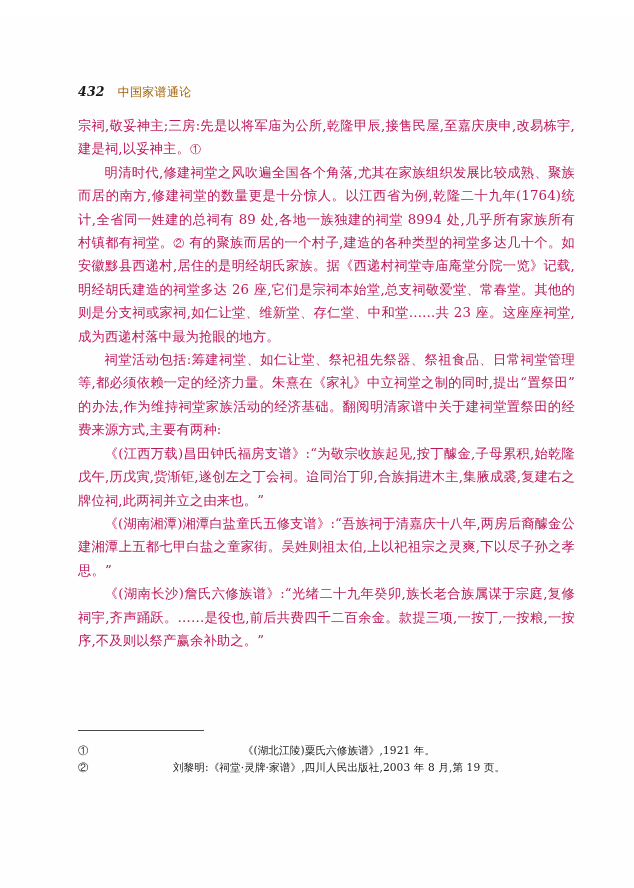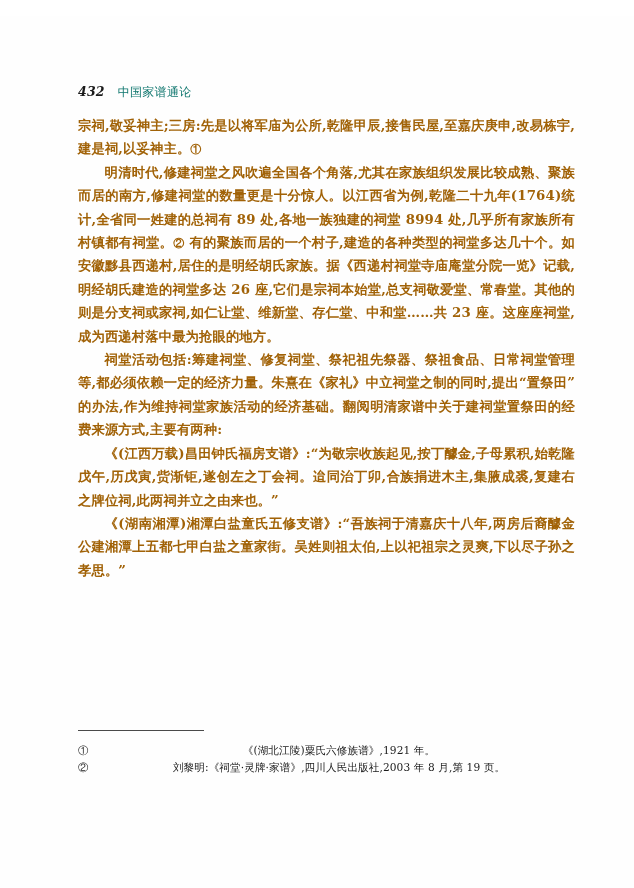--- a/index.html
+++ b/index.html
@@ -39,42 +39,41 @@
     font-style: italic;
     font-weight: 700;
     font-size: 12.5px;
     letter-spacing: 0.2px;
     color: #1a1a1a;
   }
   .head-title {
     font-family: "DejaVu Sans", "Liberation Sans", sans-serif;
     font-size: 12px;
     letter-spacing: 0.3px;
-    color: #0f766e;
+    color: #a16207;
   }
 
   
   .textblock {
     position: absolute;
     left: 78px;
     top: 98px;
     width: 497px;
   }
 
   p.para {
     margin: 0;
     font-size: 13.3px;
     line-height: 23.4px;
     text-align: justify;
     text-justify: inter-character;
     text-align-last: left;
     letter-spacing: 0.15px;
-    color: #a16207;
+    color: #be185d;
     font-family: "DejaVu Serif", "Liberation Serif", serif;
-    font-weight: bold;
   }
   p.indent {
     text-indent: 2em;
   }
 
   sup.fn {
     font-size: 11px;
     vertical-align: baseline;
     line-height: 0;
   }
@@ -126,27 +125,28 @@
     <span class="head-title">中国家谱通论</span>
   </div>
 
   <div class="textblock">
 
     <p class="para"><span>宗祠,敬妥神主;三房:先是以将军庙为公所,乾隆甲辰,接售民屋,至嘉庆庚申,改易栋宇,建是祠,以妥神主。</span><sup class="fn">①</sup></p>
 
     <p class="para indent"><span>明清时代,修建祠堂之风吹遍全国各个角落,尤其在家族组织发展比较成熟、聚族而居的南方,修建祠堂的数量更是十分惊人。以江西省为例,乾隆二十九年(1764)统计,全省同一姓建的总祠有 89 处,各地一族独建的祠堂 8994 处,几乎所有家族所有村镇都有祠堂。</span><sup class="fn">②</sup><span> 有的聚族而居的一个村子,建造的各种类型的祠堂多达几十个。如安徽黟县西递村,居住的是明经胡氏家族。据《西递村祠堂寺庙庵堂分院一览》记载,明经胡氏建造的祠堂多达 26 座,它们是宗祠本始堂,总支祠敬爱堂、常春堂。其他的则是分支祠或家祠,如仁让堂、维新堂、存仁堂、中和堂……共 23 座。这座座祠堂,成为西递村落中最为抢眼的地方。</span></p>
 
 
-    <p class="para indent">祠堂活动包括:筹建祠堂、修复祠堂、祭祀祖先祭器、祭祖食品、日常祠堂管理等,都必须依赖一定的经济力量。朱熹在《家礼》中立祠堂之制的同时,提出“置祭田”的办法,作为维持祠堂家族活动的经济基础。翻阅明清家谱中关于建祠堂置祭田的经费来源方式,主要有两种:</p>
+    <p class="para indent">祠堂活动包括:筹建祠堂、如仁让堂、祭祀祖先祭器、祭祖食品、日常祠堂管理等,都必须依赖一定的经济力量。朱熹在《家礼》中立祠堂之制的同时,提出“置祭田”的办法,作为维持祠堂家族活动的经济基础。翻阅明清家谱中关于建祠堂置祭田的经费来源方式,主要有两种:</p>
 
 
     <p class="para indent">《(江西万载)昌田钟氏福房支谱》:“为敬宗收族起见,按丁醵金,子母累积,始乾隆戊午,历戊寅,赀渐钜,遂创左之丁会祠。迨同治丁卯,合族捐进木主,集腋成裘,复建右之牌位祠,此两祠并立之由来也。”</p>
 
     <p class="para indent">《(湖南湘潭)湘潭白盐童氏五修支谱》:“吾族祠于清嘉庆十八年,两房后裔醵金公建湘潭上五都七甲白盐之童家街。吴姓则祖太伯,上以祀祖宗之灵爽,下以尽子孙之孝思。”</p>
 
+    <p class="para indent">《(湖南长沙)詹氏六修族谱》:“光绪二十九年癸卯,族长老合族属谋于宗庭,复修祠宇,齐声踊跃。……是役也,前后共费四千二百余金。款提三项,一按丁,一按粮,一按序,不及则以祭产赢余补助之。”</p>
 
   </div>
 
   <div class="footnotes">
     <div class="fn-rule"></div>
     <ul class="fn-list">
       <li class="fn-item">
         <span class="fn-marker">①</span>
         <span class="fn-text">《(湖北江陵)粟氏六修族谱》,1921 年。</span>
       </li>

